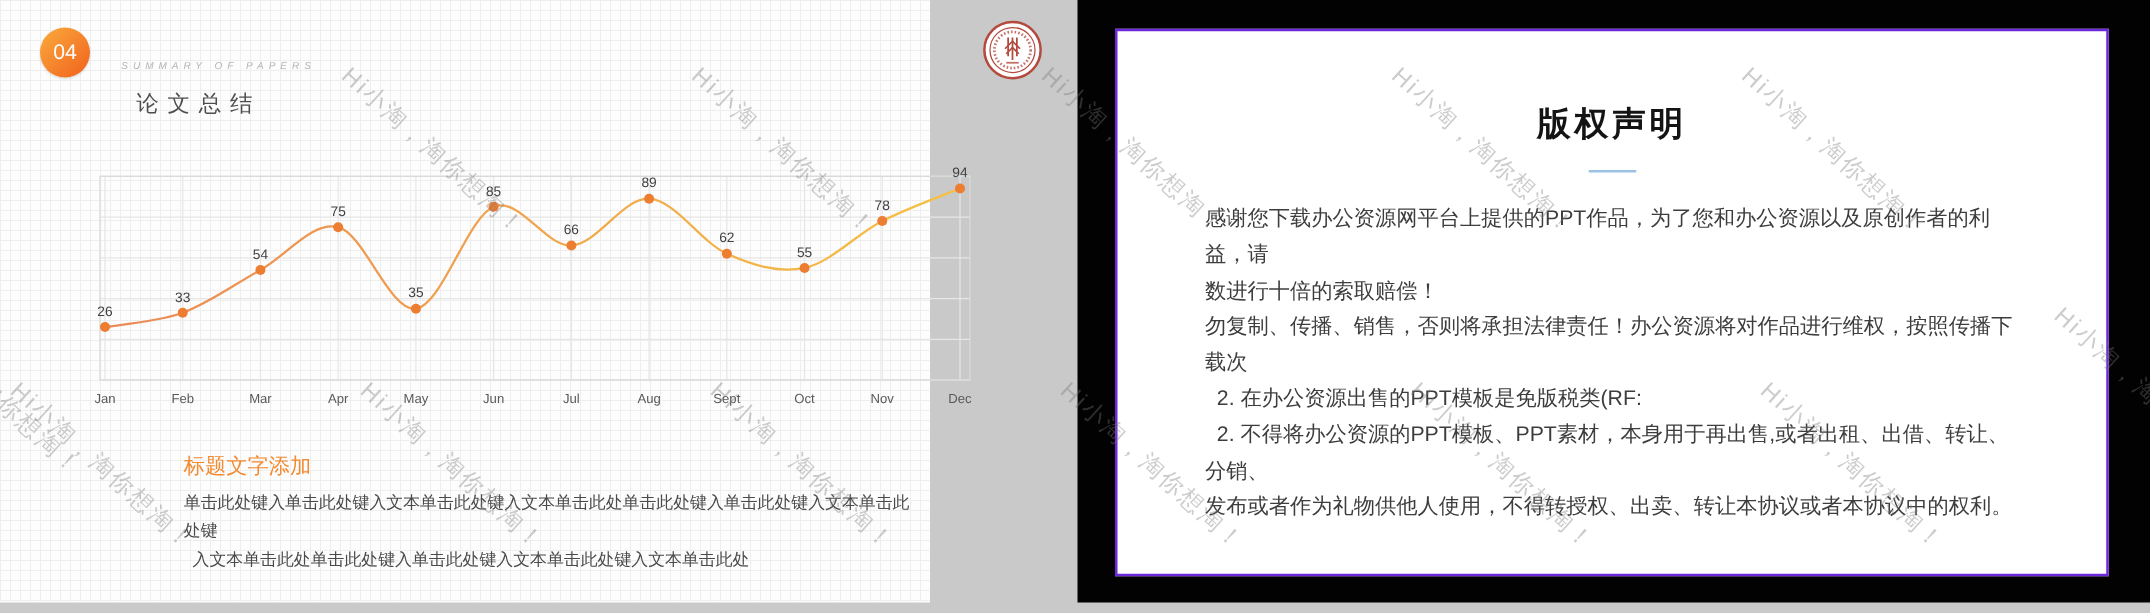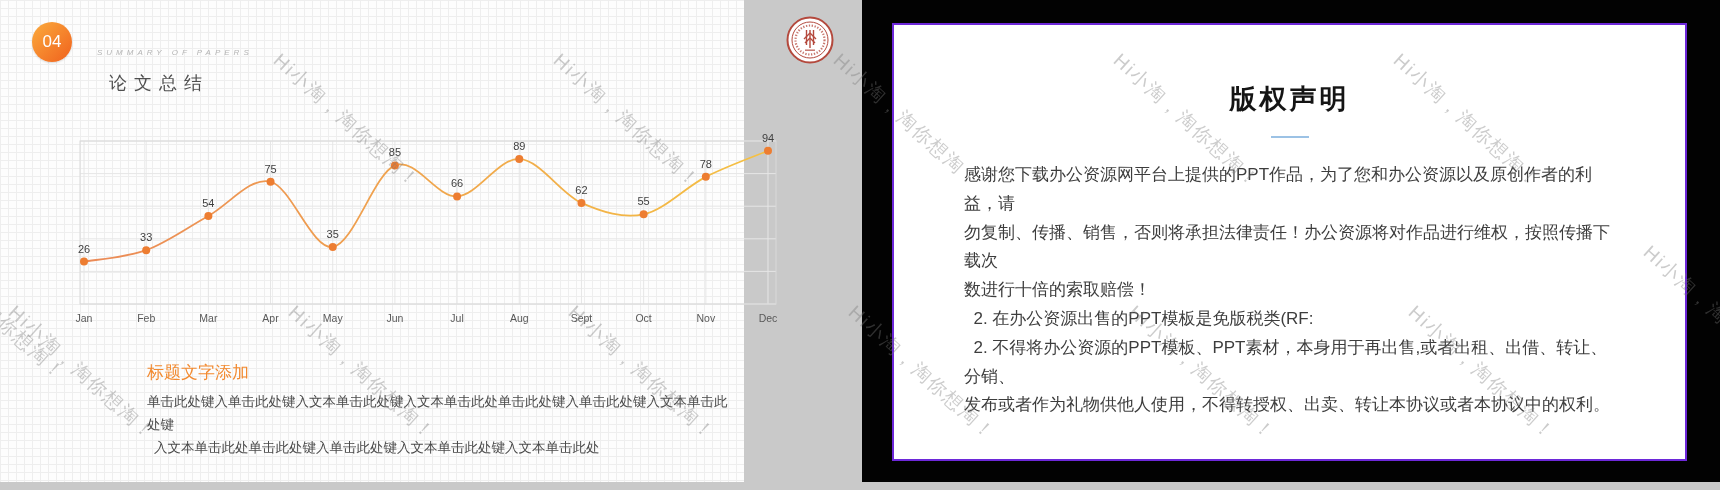--- a/index.html
+++ b/index.html
@@ -143,22 +143,22 @@
       <div class="l2">入文本单击此处单击此处键入单击此处键入文本单击此处键入文本单击此处</div>
     </div>
   </div>
 
   <div class="right-slide">
     <div class="panel">
       <div class="panel-title">版权声明</div>
       <div class="panel-underline"></div>
       <div class="panel-body">
         <div>感谢您下载办公资源网平台上提供的PPT作品，为了您和办公资源以及原创作者的利益，请</div>
+        <div>数进行十倍的索取赔偿！</div>
         <div>勿复制、传播、销售，否则将承担法律责任！办公资源将对作品进行维权，按照传播下载次</div>
-        <div>数进行十倍的索取赔偿！</div>
         <div>  2. 在办公资源出售的PPT模板是免版税类(RF:</div>
         <div>  2. 不得将办公资源的PPT模板、PPT素材，本身用于再出售,或者出租、出借、转让、分销、</div>
         <div>发布或者作为礼物供他人使用，不得转授权、出卖、转让本协议或者本协议中的权利。</div>
       </div>
     </div>
   </div>
 
   <div class="wm-layer">
     <span class="wm" style="left:285px;top:48px">Hi小淘，淘你想淘！</span>
     <span class="wm" style="left:565px;top:48px">Hi小淘，淘你想淘！</span>

